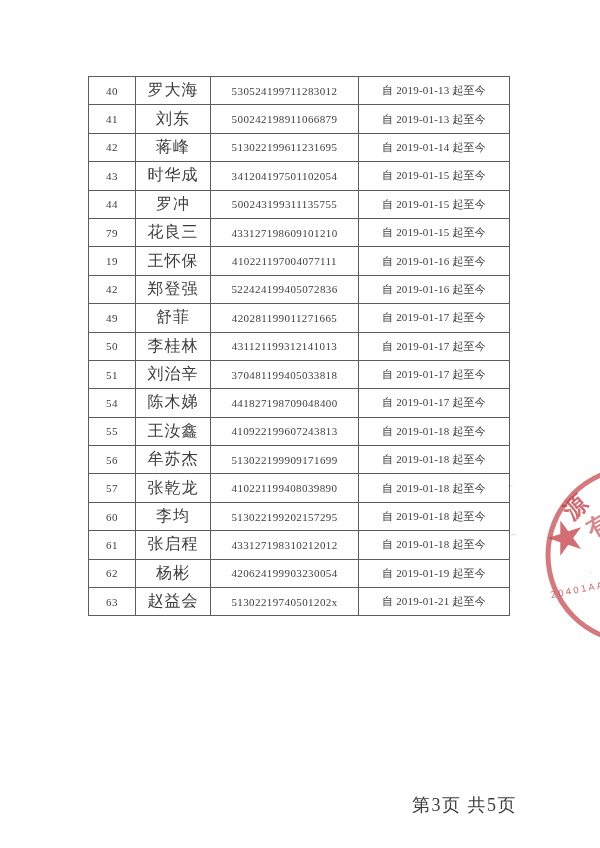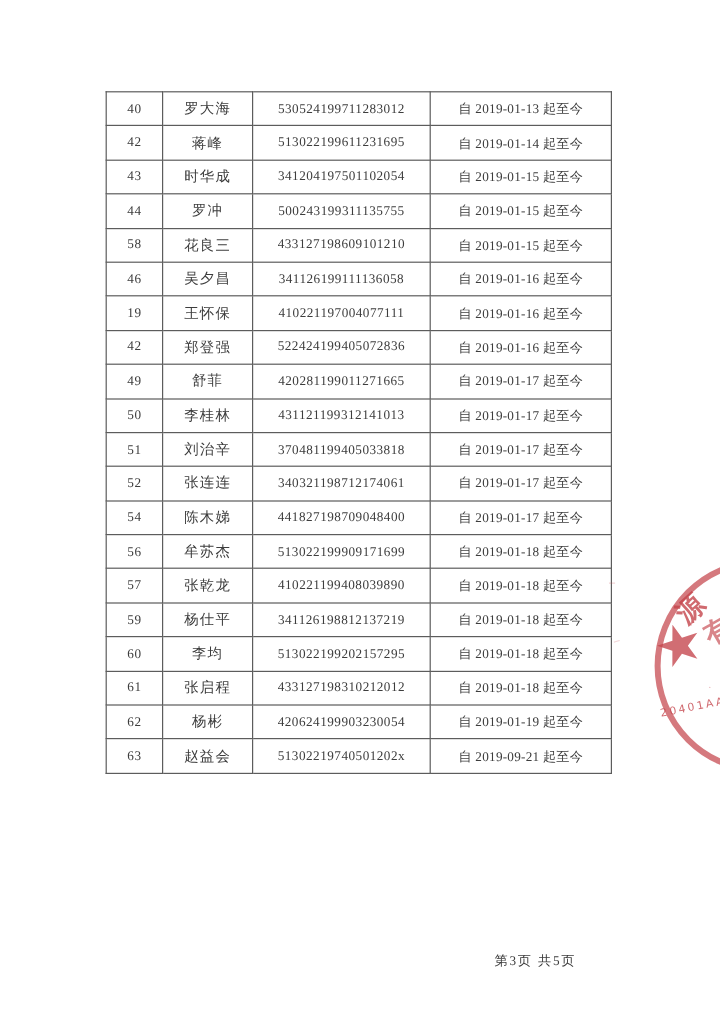--- a/index.html
+++ b/index.html
@@ -33,30 +33,30 @@
   table.roster td {
     border: 1px solid #5c5c5c;
     height: 27.4px;
     padding: 0;
     text-align: center;
     vertical-align: middle;
     white-space: nowrap;
     overflow: hidden;
   }
   td.c-no     { font-size: 11px; letter-spacing: 0.5px; color: #3d3d3d; }
-  td.c-name   { font-size: 12px; letter-spacing: 1px;   color: #3d3d3d; }
+  td.c-name   { font-size: 16px; letter-spacing: 1px;   color: #3d3d3d; }
   td.c-id     { font-size: 11px; letter-spacing: 0.4px; color: #3d3d3d; font-family: Liberation Serif, serif; }
   td.c-period { font-size: 11px; letter-spacing: 0.2px; color: #3d3d3d; margin-left: 12px; }
 
   
   .footer {
     position: absolute;
     left: 412px;
     top: 793px;
-    font-size: 11px;
+    font-size: 18px;
     letter-spacing: 1.5px;
     color: #3c3c3c;
   }
 
   
   .stamp {
     position: absolute;
     left: 500px;
     top: 430px;
     width: 100px;
@@ -118,20 +118,26 @@
         <col class="c-period">
     </colgroup>
     <tbody>
     <tr>
       <td class="c-no">40</td>
       <td class="c-name">罗大海</td>
       <td class="c-id">530524199711283012</td>
       <td class="c-period">自 2019-01-13 起至今</td>
     </tr>
 
+    <tr>
+      <td class="c-no">41</td>
+      <td class="c-name">刘东</td>
+      <td class="c-id">500242198911066879</td>
+      <td class="c-period">自 2019-01-13 起至今</td>
+    </tr>
 
     <tr>
       <td class="c-no">42</td>
       <td class="c-name">蒋峰</td>
       <td class="c-id">513022199611231695</td>
       <td class="c-period">自 2019-01-14 起至今</td>
     </tr>
 
     <tr>
       <td class="c-no">43</td>
@@ -141,32 +147,26 @@
     </tr>
 
     <tr>
       <td class="c-no">44</td>
       <td class="c-name">罗冲</td>
       <td class="c-id">500243199311135755</td>
       <td class="c-period">自 2019-01-15 起至今</td>
     </tr>
 
     <tr>
-      <td class="c-no">58</td>
+      <td class="c-no">79</td>
       <td class="c-name">花良三</td>
       <td class="c-id">433127198609101210</td>
       <td class="c-period">自 2019-01-15 起至今</td>
     </tr>
 
-    <tr>
-      <td class="c-no">46</td>
-      <td class="c-name">吴夕昌</td>
-      <td class="c-id">341126199111136058</td>
-      <td class="c-period">自 2019-01-16 起至今</td>
-    </tr>
 
     <tr>
       <td class="c-no">19</td>
       <td class="c-name">王怀保</td>
       <td class="c-id">410221197004077111</td>
       <td class="c-period">自 2019-01-16 起至今</td>
     </tr>
 
     <tr>
       <td class="c-no">42</td>
@@ -189,57 +189,51 @@
       <td class="c-period">自 2019-01-17 起至今</td>
     </tr>
 
     <tr>
       <td class="c-no">51</td>
       <td class="c-name">刘治辛</td>
       <td class="c-id">370481199405033818</td>
       <td class="c-period">自 2019-01-17 起至今</td>
     </tr>
 
-    <tr>
-      <td class="c-no">52</td>
-      <td class="c-name">张连连</td>
-      <td class="c-id">340321198712174061</td>
-      <td class="c-period">自 2019-01-17 起至今</td>
-    </tr>
 
 
     <tr>
       <td class="c-no">54</td>
       <td class="c-name">陈木娣</td>
       <td class="c-id">441827198709048400</td>
       <td class="c-period">自 2019-01-17 起至今</td>
     </tr>
 
+    <tr>
+      <td class="c-no">55</td>
+      <td class="c-name">王汝鑫</td>
+      <td class="c-id">410922199607243813</td>
+      <td class="c-period">自 2019-01-18 起至今</td>
+    </tr>
 
     <tr>
       <td class="c-no">56</td>
       <td class="c-name">牟苏杰</td>
       <td class="c-id">513022199909171699</td>
       <td class="c-period">自 2019-01-18 起至今</td>
     </tr>
 
     <tr>
       <td class="c-no">57</td>
       <td class="c-name">张乾龙</td>
       <td class="c-id">410221199408039890</td>
       <td class="c-period">自 2019-01-18 起至今</td>
     </tr>
 
 
-    <tr>
-      <td class="c-no">59</td>
-      <td class="c-name">杨仕平</td>
-      <td class="c-id">341126198812137219</td>
-      <td class="c-period">自 2019-01-18 起至今</td>
-    </tr>
 
     <tr>
       <td class="c-no">60</td>
       <td class="c-name">李均</td>
       <td class="c-id">513022199202157295</td>
       <td class="c-period">自 2019-01-18 起至今</td>
     </tr>
 
     <tr>
       <td class="c-no">61</td>
@@ -252,21 +246,21 @@
       <td class="c-no">62</td>
       <td class="c-name">杨彬</td>
       <td class="c-id">420624199903230054</td>
       <td class="c-period">自 2019-01-19 起至今</td>
     </tr>
 
     <tr>
       <td class="c-no">63</td>
       <td class="c-name">赵益会</td>
       <td class="c-id">51302219740501202x</td>
-      <td class="c-period">自 2019-09-21 起至今</td>
+      <td class="c-period">自 2019-01-21 起至今</td>
     </tr>
   </tbody>
   </table>
 
   <div class="stamp">
     <svg width="260" height="240" viewBox="0 0 260 240">
       <circle cx="135" cy="125" r="87" fill="none" stroke="#c5454c" stroke-width="5" opacity="0.72"></circle>
       <circle cx="135" cy="125" r="87" fill="none" stroke="#d97a80" stroke-width="2" opacity="0.25"></circle>
     </svg>
     <span class="seal-char char-0">源</span>

